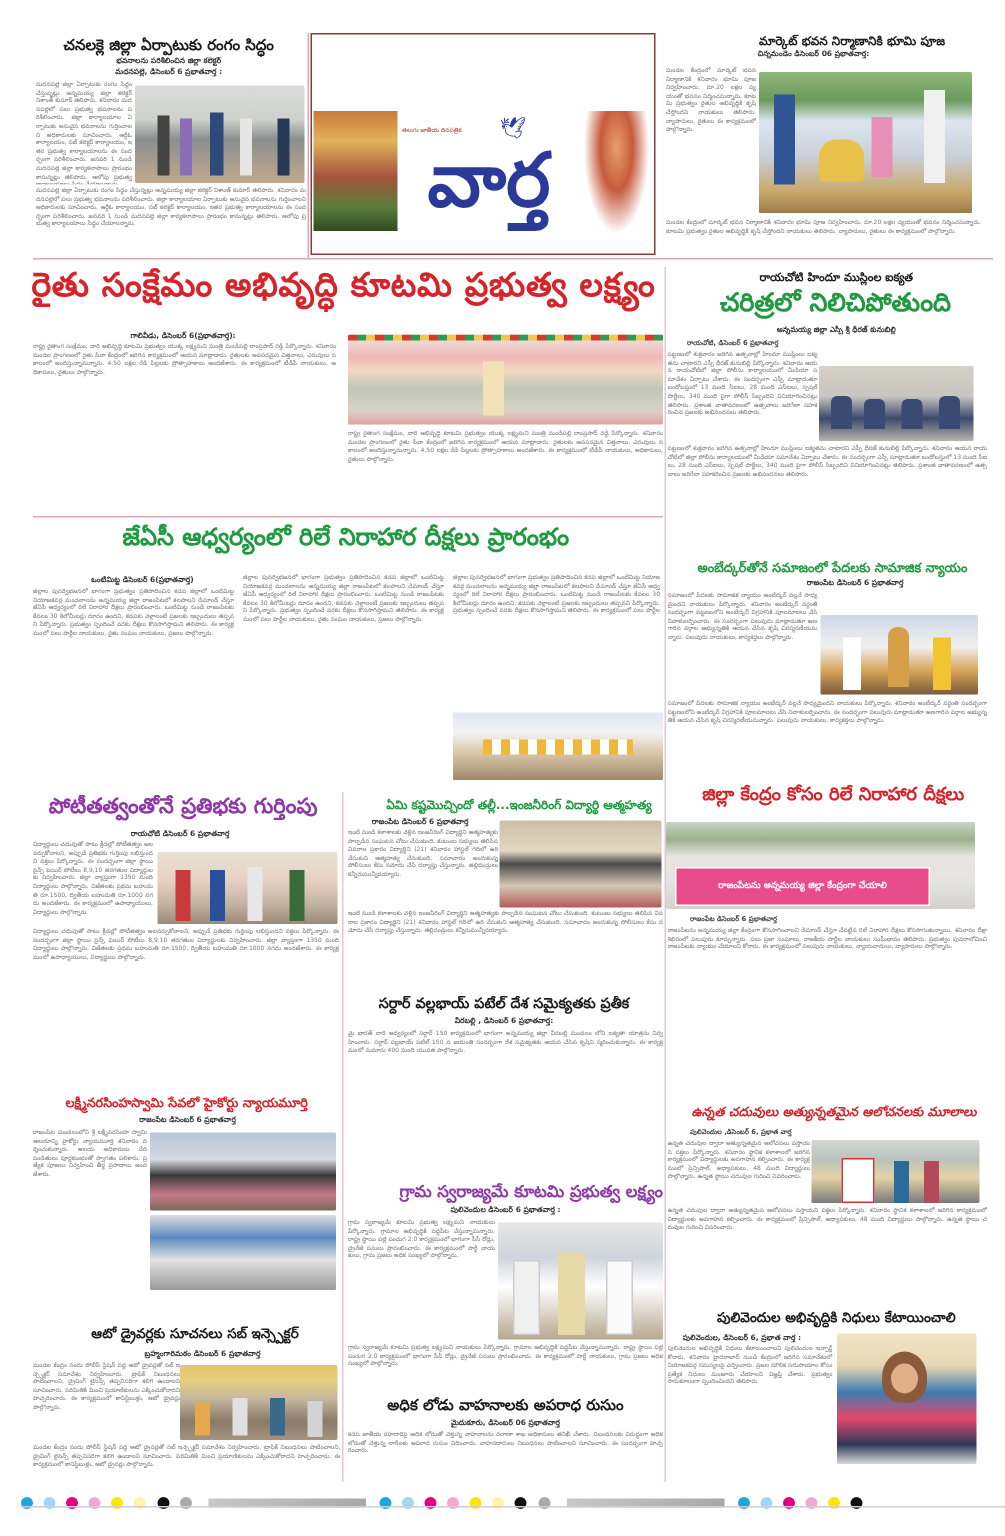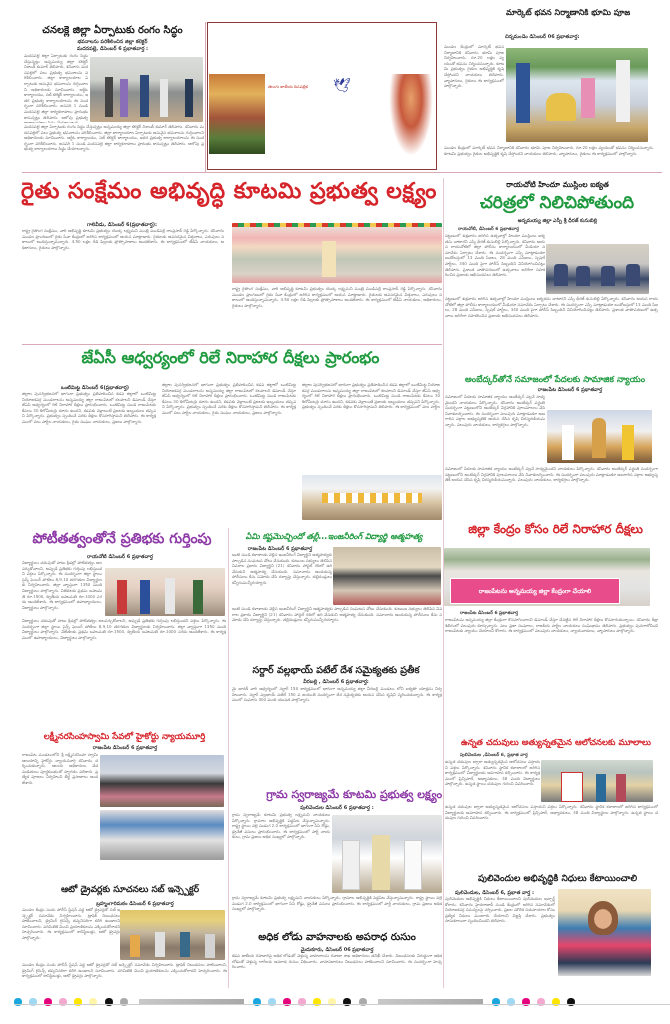--- a/index.html
+++ b/index.html
@@ -50,24 +50,25 @@
   <div style="position:absolute;left:95px;top:22px;width:8px;height:38px;background:#263a55;"></div>
 </div>
 <div class="abs body-text" style="left:24px;top:124px;width:180px;height:40px;">మదనపల్లె జిల్లా ఏర్పాటుకు రంగం సిద్ధం చేస్తున్నట్లు అన్నమయ్య జిల్లా కలెక్టర్ నిశాంత్ కుమార్ తెలిపారు. శనివారం మదనపల్లెలో పలు ప్రభుత్వ భవనాలను పరిశీలించారు. జిల్లా కార్యాలయాల ఏర్పాటుకు అనువైన భవనాలను గుర్తించాలని అధికారులకు సూచించారు. ఆర్డీఓ కార్యాలయం, సబ్ కలెక్టర్ కార్యాలయం, ఇతర ప్రభుత్వ కార్యాలయాలను ఈ సందర్భంగా పరిశీలించారు. జనవరి 1 నుండి మదనపల్లె జిల్లా కార్యకలాపాలు ప్రారంభం కానున్నట్లు తెలిపారు. ఆలోపు ప్రభుత్వ కార్యాలయాలు సిద్ధం చేయాలన్నారు.</div>
 
 <div class="abs" style="left:205px;top:22px;width:1px;height:150px;background:#d9a9b5;"></div>
 
 <div class="abs mast">
   <div class="mast-left-img"></div>
   <div class="mast-tagline">తెలుగు జాతీయ దినపత్రిక</div>
   <div class="mast-bird">🕊</div>
+  <div class="mast-varta">వార్త</div>
   <div class="mast-right-img"></div>
 </div>
 
-<div class="abs head" style="left:468px;top:8px;width:200px;font-size:8px;color:#1a1a1a;">మార్కెట్ భవన నిర్మాణానికి భూమి పూజ</div>
+<div class="abs head" style="left:468px;top:23px;width:200px;font-size:8px;color:#1a1a1a;">మార్కెట్ భవన నిర్మాణానికి భూమి పూజ</div>
 <div class="abs sub" style="left:505px;top:33px;width:150px;font-weight:bold;text-align:left;">చిన్నమండెం డిసెంబర్ 06 ప్రభాతవార్త:</div>
 <div class="abs body-text" style="left:444px;top:44px;width:60px;height:100px;">మండల కేంద్రంలో మార్కెట్ భవన నిర్మాణానికి శనివారం భూమి పూజ నిర్వహించారు. రూ.20 లక్షల వ్యయంతో భవనం నిర్మించనున్నారు. కూటమి ప్రభుత్వం రైతుల అభివృద్ధికి కృషి చేస్తోందని నాయకులు తెలిపారు. వ్యాపారులు, రైతులు ఈ కార్యక్రమంలో పాల్గొన్నారు.</div>
 <div class="abs photo" style="left:506px;top:48px;width:142px;height:94px;background:linear-gradient(180deg,#8fb77a 0%,#6a9a5b 20%,#dde6ef 35%,#c9cfd8 60%,#c9a86a 85%,#9b7b4a 100%);">
   <div style="position:absolute;left:40px;top:45px;width:30px;height:28px;background:#e8c14b;border-radius:40% 40% 10% 10%;"></div>
   <div style="position:absolute;left:75px;top:30px;width:14px;height:40px;background:#e78fb4;"></div>
   <div style="position:absolute;left:10px;top:15px;width:14px;height:60px;background:#2f5596;"></div>
   <div style="position:absolute;left:110px;top:12px;width:14px;height:62px;background:#f0f0f0;"></div>
 </div>
 <div class="abs body-text" style="left:444px;top:145px;width:210px;height:22px;">మండల కేంద్రంలో మార్కెట్ భవన నిర్మాణానికి శనివారం భూమి పూజ నిర్వహించారు. రూ.20 లక్షల వ్యయంతో భవనం నిర్మించనున్నారు. కూటమి ప్రభుత్వం రైతుల అభివృద్ధికి కృషి చేస్తోందని నాయకులు తెలిపారు. వ్యాపారులు, రైతులు ఈ కార్యక్రమంలో పాల్గొన్నారు.</div>
 
@@ -127,21 +128,21 @@
 <div class="abs sub" style="left:60px;top:553px;width:120px;font-weight:bold;">రాయచోటి డిసెంబర్ 6 ప్రభాతవార్త</div>
 <div class="abs body-text" style="left:22px;top:560px;width:80px;height:54px;">విద్యార్థులు చదువుతో పాటు క్రీడల్లో పోటీతత్వం అలవర్చుకోవాలని, అప్పుడే ప్రతిభకు గుర్తింపు లభిస్తుందని వక్తలు పేర్కొన్నారు. ఈ సందర్భంగా జిల్లా స్థాయి సైన్స్ ఫెయిర్ పోటీలు 8,9,10 తరగతుల విద్యార్థులకు నిర్వహించారు. జిల్లా వ్యాప్తంగా 1350 మంది విద్యార్థులు పాల్గొన్నారు. విజేతలకు ప్రథమ బహుమతి రూ.1500, ద్వితీయ బహుమతి రూ.1000 నగదు అందజేశారు. ఈ కార్యక్రమంలో ఉపాధ్యాయులు, విద్యార్థులు పాల్గొన్నారు.</div>
 <div class="abs photo" style="left:105px;top:568px;width:120px;height:48px;background:linear-gradient(180deg,#e9e1d5 0%,#e7d1c4 40%,#c4b5a4 70%,#9b8a7a 100%);">
   <div style="position:absolute;left:12px;top:12px;width:10px;height:34px;background:#c93a3a;"></div>
   <div style="position:absolute;left:35px;top:12px;width:10px;height:34px;background:#2b4f9a;"></div>
   <div style="position:absolute;left:60px;top:10px;width:10px;height:36px;background:#e7e7e7;"></div>
   <div style="position:absolute;left:88px;top:12px;width:10px;height:34px;background:#3a6a3a;"></div>
 </div>
 <div class="abs body-text" style="left:22px;top:618px;width:204px;height:90px;">విద్యార్థులు చదువుతో పాటు క్రీడల్లో పోటీతత్వం అలవర్చుకోవాలని, అప్పుడే ప్రతిభకు గుర్తింపు లభిస్తుందని వక్తలు పేర్కొన్నారు. ఈ సందర్భంగా జిల్లా స్థాయి సైన్స్ ఫెయిర్ పోటీలు 8,9,10 తరగతుల విద్యార్థులకు నిర్వహించారు. జిల్లా వ్యాప్తంగా 1350 మంది విద్యార్థులు పాల్గొన్నారు. విజేతలకు ప్రథమ బహుమతి రూ.1500, ద్వితీయ బహుమతి రూ.1000 నగదు అందజేశారు. ఈ కార్యక్రమంలో ఉపాధ్యాయులు, విద్యార్థులు పాల్గొన్నారు.</div>
 
-<div class="abs head" style="left:229px;top:532px;width:210px;font-size:8px;color:#1f9a3f;font-style:italic;">ఏమి కష్టమొచ్చిందో తల్లీ...ఇంజనీరింగ్ విద్యార్థి ఆత్మహత్య</div>
+<div class="abs head" style="left:241px;top:532px;width:210px;font-size:8px;color:#1f9a3f;">ఏమి కష్టమొచ్చిందో తల్లీ...ఇంజనీరింగ్ విద్యార్థి ఆత్మహత్య</div>
 <div class="abs sub" style="left:235px;top:545px;width:90px;font-weight:bold;">రాజంపేట డిసెంబర్ 6 ప్రభాతవార్త</div>
 <div class="abs body-text" style="left:232px;top:552px;width:100px;height:50px;">ఇంటి నుండి కళాశాలకు వెళ్లిన ఇంజనీరింగ్ విద్యార్థిని ఆత్మహత్యకు పాల్పడిన సంఘటన చోటు చేసుకుంది. కుటుంబ సభ్యులు తెలిపిన వివరాల ప్రకారం విద్యార్థిని (21) శనివారం హాస్టల్ గదిలో ఉరి వేసుకుని ఆత్మహత్య చేసుకుంది. సమాచారం అందుకున్న పోలీసులు కేసు నమోదు చేసి దర్యాప్తు చేస్తున్నారు. తల్లిదండ్రులు కన్నీరుమున్నీరయ్యారు.</div>
 <div class="abs photo" style="left:333px;top:547px;width:108px;height:58px;background:linear-gradient(180deg,#cbbfa8 0%,#e2d7c2 35%,#4b4b4b 50%,#d3c7b5 75%,#b55a5a 100%);"></div>
 <div class="abs body-text" style="left:232px;top:606px;width:210px;height:50px;">ఇంటి నుండి కళాశాలకు వెళ్లిన ఇంజనీరింగ్ విద్యార్థిని ఆత్మహత్యకు పాల్పడిన సంఘటన చోటు చేసుకుంది. కుటుంబ సభ్యులు తెలిపిన వివరాల ప్రకారం విద్యార్థిని (21) శనివారం హాస్టల్ గదిలో ఉరి వేసుకుని ఆత్మహత్య చేసుకుంది. సమాచారం అందుకున్న పోలీసులు కేసు నమోదు చేసి దర్యాప్తు చేస్తున్నారు. తల్లిదండ్రులు కన్నీరుమున్నీరయ్యారు.</div>
 
 <div class="abs head" style="left:232px;top:664px;width:208px;font-size:9.5px;color:#1a1a1a;">సర్దార్ వల్లభాయ్ పటేల్ దేశ సమైక్యతకు ప్రతీక</div>
 <div class="abs sub" style="left:232px;top:678px;width:208px;font-weight:bold;">వీరబల్లి , డిసెంబర్ 6 ప్రభాతవార్త:</div>
 <div class="abs body-text" style="left:232px;top:686px;width:210px;height:64px;">మై భారత్ వారి ఆధ్వర్యంలో సర్దార్ 150 కార్యక్రమంలో భాగంగా అన్నమయ్య జిల్లా వీరబల్లి మండలం లోని ఐక్యతా యాత్రను నిర్వహించారు. సర్దార్ వల్లభాయ్ పటేల్ 150 వ జయంతి సందర్భంగా దేశ సమైక్యతకు ఆయన చేసిన కృషిని స్మరించుకున్నారు. ఈ కార్యక్రమంలో సుమారు 400 మంది యువత పాల్గొన్నారు.</div>
 
 <div class="abs head" style="left:22px;top:731px;width:205px;font-size:8.5px;color:#d6242b;">లక్ష్మీనరసింహస్వామి సేవలో హైకోర్టు న్యాయమూర్తి</div>
@@ -153,21 +154,21 @@
 <div class="abs head" style="left:232px;top:788px;width:210px;font-size:11px;color:#8e3aa6;text-align:right;">గ్రామ స్వరాజ్యమే కూటమి ప్రభుత్వ లక్ష్యం</div>
 <div class="abs sub" style="left:232px;top:804px;width:210px;font-weight:bold;">పులివెందుల డిసెంబర్ 6 ప్రభాతవార్త :</div>
 <div class="abs body-text" style="left:232px;top:812px;width:98px;height:82px;">గ్రామ స్వరాజ్యమే కూటమి ప్రభుత్వ లక్ష్యమని నాయకులు పేర్కొన్నారు. గ్రామాల అభివృద్ధికి పెద్దపీట వేస్తున్నామన్నారు. రాష్ట్ర స్థాయి పల్లె పండుగ 2.0 కార్యక్రమంలో భాగంగా సీసీ రోడ్లు, డ్రైనేజీ పనులు ప్రారంభించారు. ఈ కార్యక్రమంలో పార్టీ నాయకులు, గ్రామ ప్రజలు అధిక సంఖ్యలో పాల్గొన్నారు.</div>
 <div class="abs photo" style="left:332px;top:815px;width:110px;height:78px;background:linear-gradient(180deg,#e6e6e6 0%,#cfd5dc 30%,#ffffff 55%,#b6a890 100%);">
   <div style="position:absolute;left:10px;top:25px;width:18px;height:50px;background:#f0f0f0;border:1px solid #ccc;"></div>
   <div style="position:absolute;left:40px;top:20px;width:18px;height:55px;background:#e8d9a8;"></div>
   <div style="position:absolute;left:72px;top:25px;width:18px;height:50px;background:#fafafa;border:1px solid #ccc;"></div>
 </div>
 <div class="abs body-text" style="left:232px;top:895px;width:210px;height:34px;">గ్రామ స్వరాజ్యమే కూటమి ప్రభుత్వ లక్ష్యమని నాయకులు పేర్కొన్నారు. గ్రామాల అభివృద్ధికి పెద్దపీట వేస్తున్నామన్నారు. రాష్ట్ర స్థాయి పల్లె పండుగ 2.0 కార్యక్రమంలో భాగంగా సీసీ రోడ్లు, డ్రైనేజీ పనులు ప్రారంభించారు. ఈ కార్యక్రమంలో పార్టీ నాయకులు, గ్రామ ప్రజలు అధిక సంఖ్యలో పాల్గొన్నారు.</div>
 
-<div class="abs head" style="left:446px;top:737px;width:220px;font-size:8.5px;color:#d6242b;">ఉన్నత చదువులు అత్యున్నతమైన ఆలోచనలకు మూలాలు</div>
+<div class="abs head" style="left:446px;top:737px;width:220px;font-size:8.5px;color:#d6242b;font-style:italic;">ఉన్నత చదువులు అత్యున్నతమైన ఆలోచనలకు మూలాలు</div>
 <div class="abs dateline" style="left:460px;top:752px;width:100px;">పులివెందుల ,డిసెంబర్ 6, ప్రభాత వార్త</div>
 <div class="abs body-text" style="left:445px;top:759px;width:95px;height:42px;">ఉన్నత చదువుల ద్వారా అత్యున్నతమైన ఆలోచనలు వస్తాయని వక్తలు పేర్కొన్నారు. శనివారం స్థానిక కళాశాలలో జరిగిన కార్యక్రమంలో విద్యార్థులకు అవగాహన కల్పించారు. ఈ కార్యక్రమంలో ప్రిన్సిపాల్, అధ్యాపకులు, 48 మంది విద్యార్థులు పాల్గొన్నారు. ఉన్నత స్థాయి చదువుల గురించి వివరించారు.</div>
 <div class="abs photo" style="left:541px;top:760px;width:112px;height:42px;background:linear-gradient(180deg,#d2d8d2 0%,#b9c3bd 30%,#e4d2a6 60%,#7a7a7a 100%);">
   <div style="position:absolute;left:20px;top:12px;width:22px;height:30px;background:#fff;border:1px solid #c33;"></div>
   <div style="position:absolute;left:55px;top:14px;width:10px;height:28px;background:#2b6b9a;"></div>
   <div style="position:absolute;left:75px;top:14px;width:10px;height:28px;background:#b34a5a;"></div>
 </div>
 <div class="abs body-text" style="left:445px;top:804px;width:213px;height:58px;">ఉన్నత చదువుల ద్వారా అత్యున్నతమైన ఆలోచనలు వస్తాయని వక్తలు పేర్కొన్నారు. శనివారం స్థానిక కళాశాలలో జరిగిన కార్యక్రమంలో విద్యార్థులకు అవగాహన కల్పించారు. ఈ కార్యక్రమంలో ప్రిన్సిపాల్, అధ్యాపకులు, 48 మంది విద్యార్థులు పాల్గొన్నారు. ఉన్నత స్థాయి చదువుల గురించి వివరించారు.</div>
 
 <div class="abs head" style="left:450px;top:873px;width:215px;font-size:9px;color:#1a1a1a;">పులివెందుల అభివృద్ధికి నిధులు కేటాయించాలి</div>

